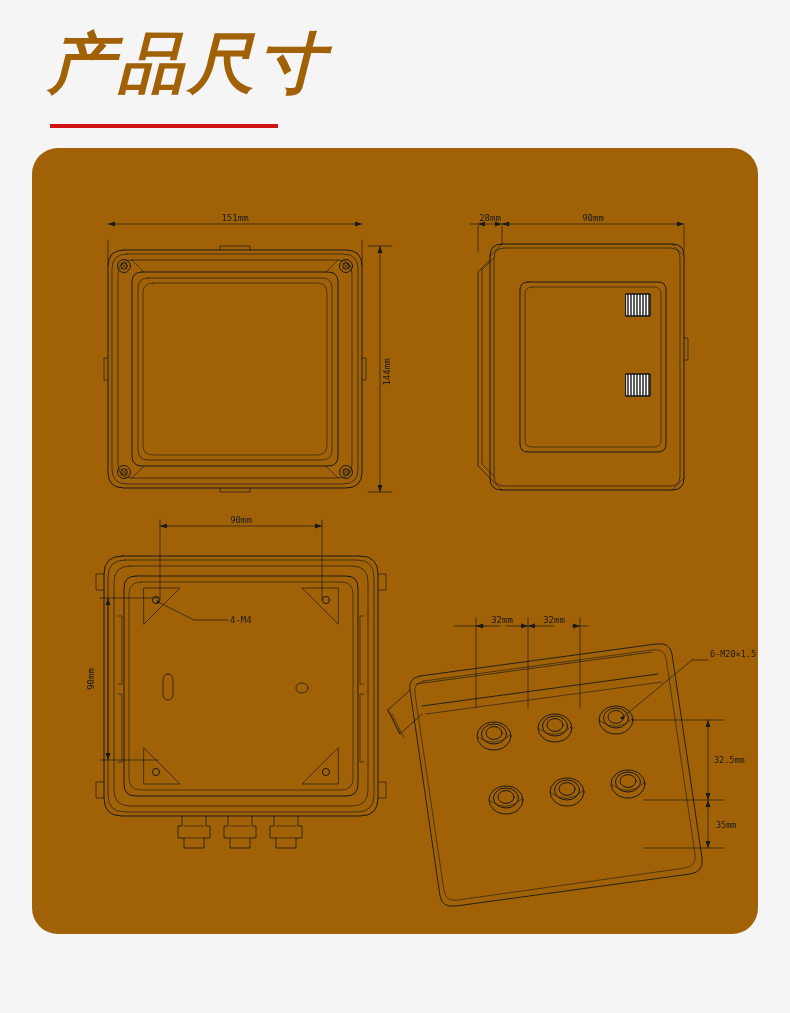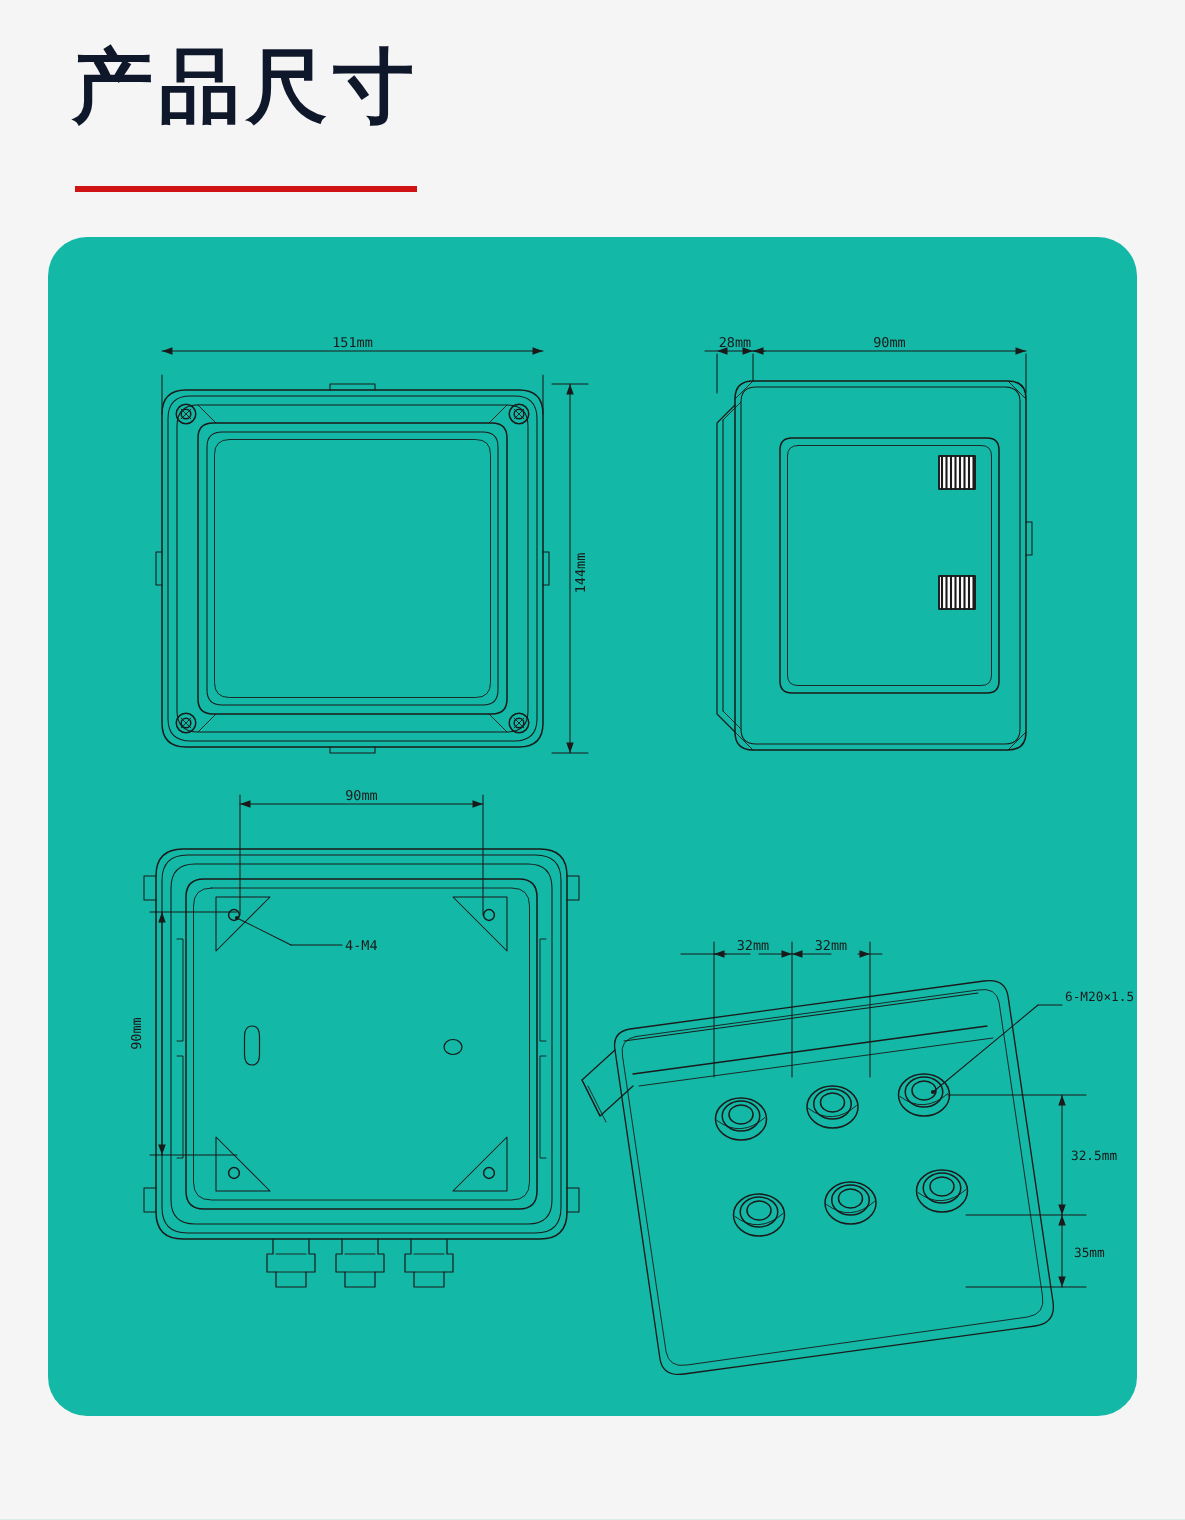--- a/index.html
+++ b/index.html
@@ -17,43 +17,44 @@
   .page {
     position: absolute;
     inset: 0;
     background: #f5f5f5;
   }
   
   .heading {
     position: absolute;
     left: 48px;
     top: 28px;
-    font-size: 54px;
+    font-size: 66px;
     font-weight: bold;
     letter-spacing: 4px;
-    color: #0f172a;
+    color: #a16207;
     font-family: "DejaVu Sans", sans-serif;
     line-height: 1.1;
+    font-style: italic;
   }
   .heading-rule {
     position: absolute;
     left: 50px;
     top: 124px;
     width: 228px;
     height: 4px;
     background: #cf1313;
   }
   
   .card {
     position: absolute;
     left: 32px;
-    top: 158px;
+    top: 148px;
     width: 726px;
     height: 786px;
-    background: #14b8a6;
+    background: #a16207;
     border-radius: 26px;
   }
   .drawing {
     position: absolute;
     inset: 0;
   }
   svg { display: block; }
   .dim-label {
     font-family: "DejaVu Sans Mono", monospace;
     font-size: 9px;

